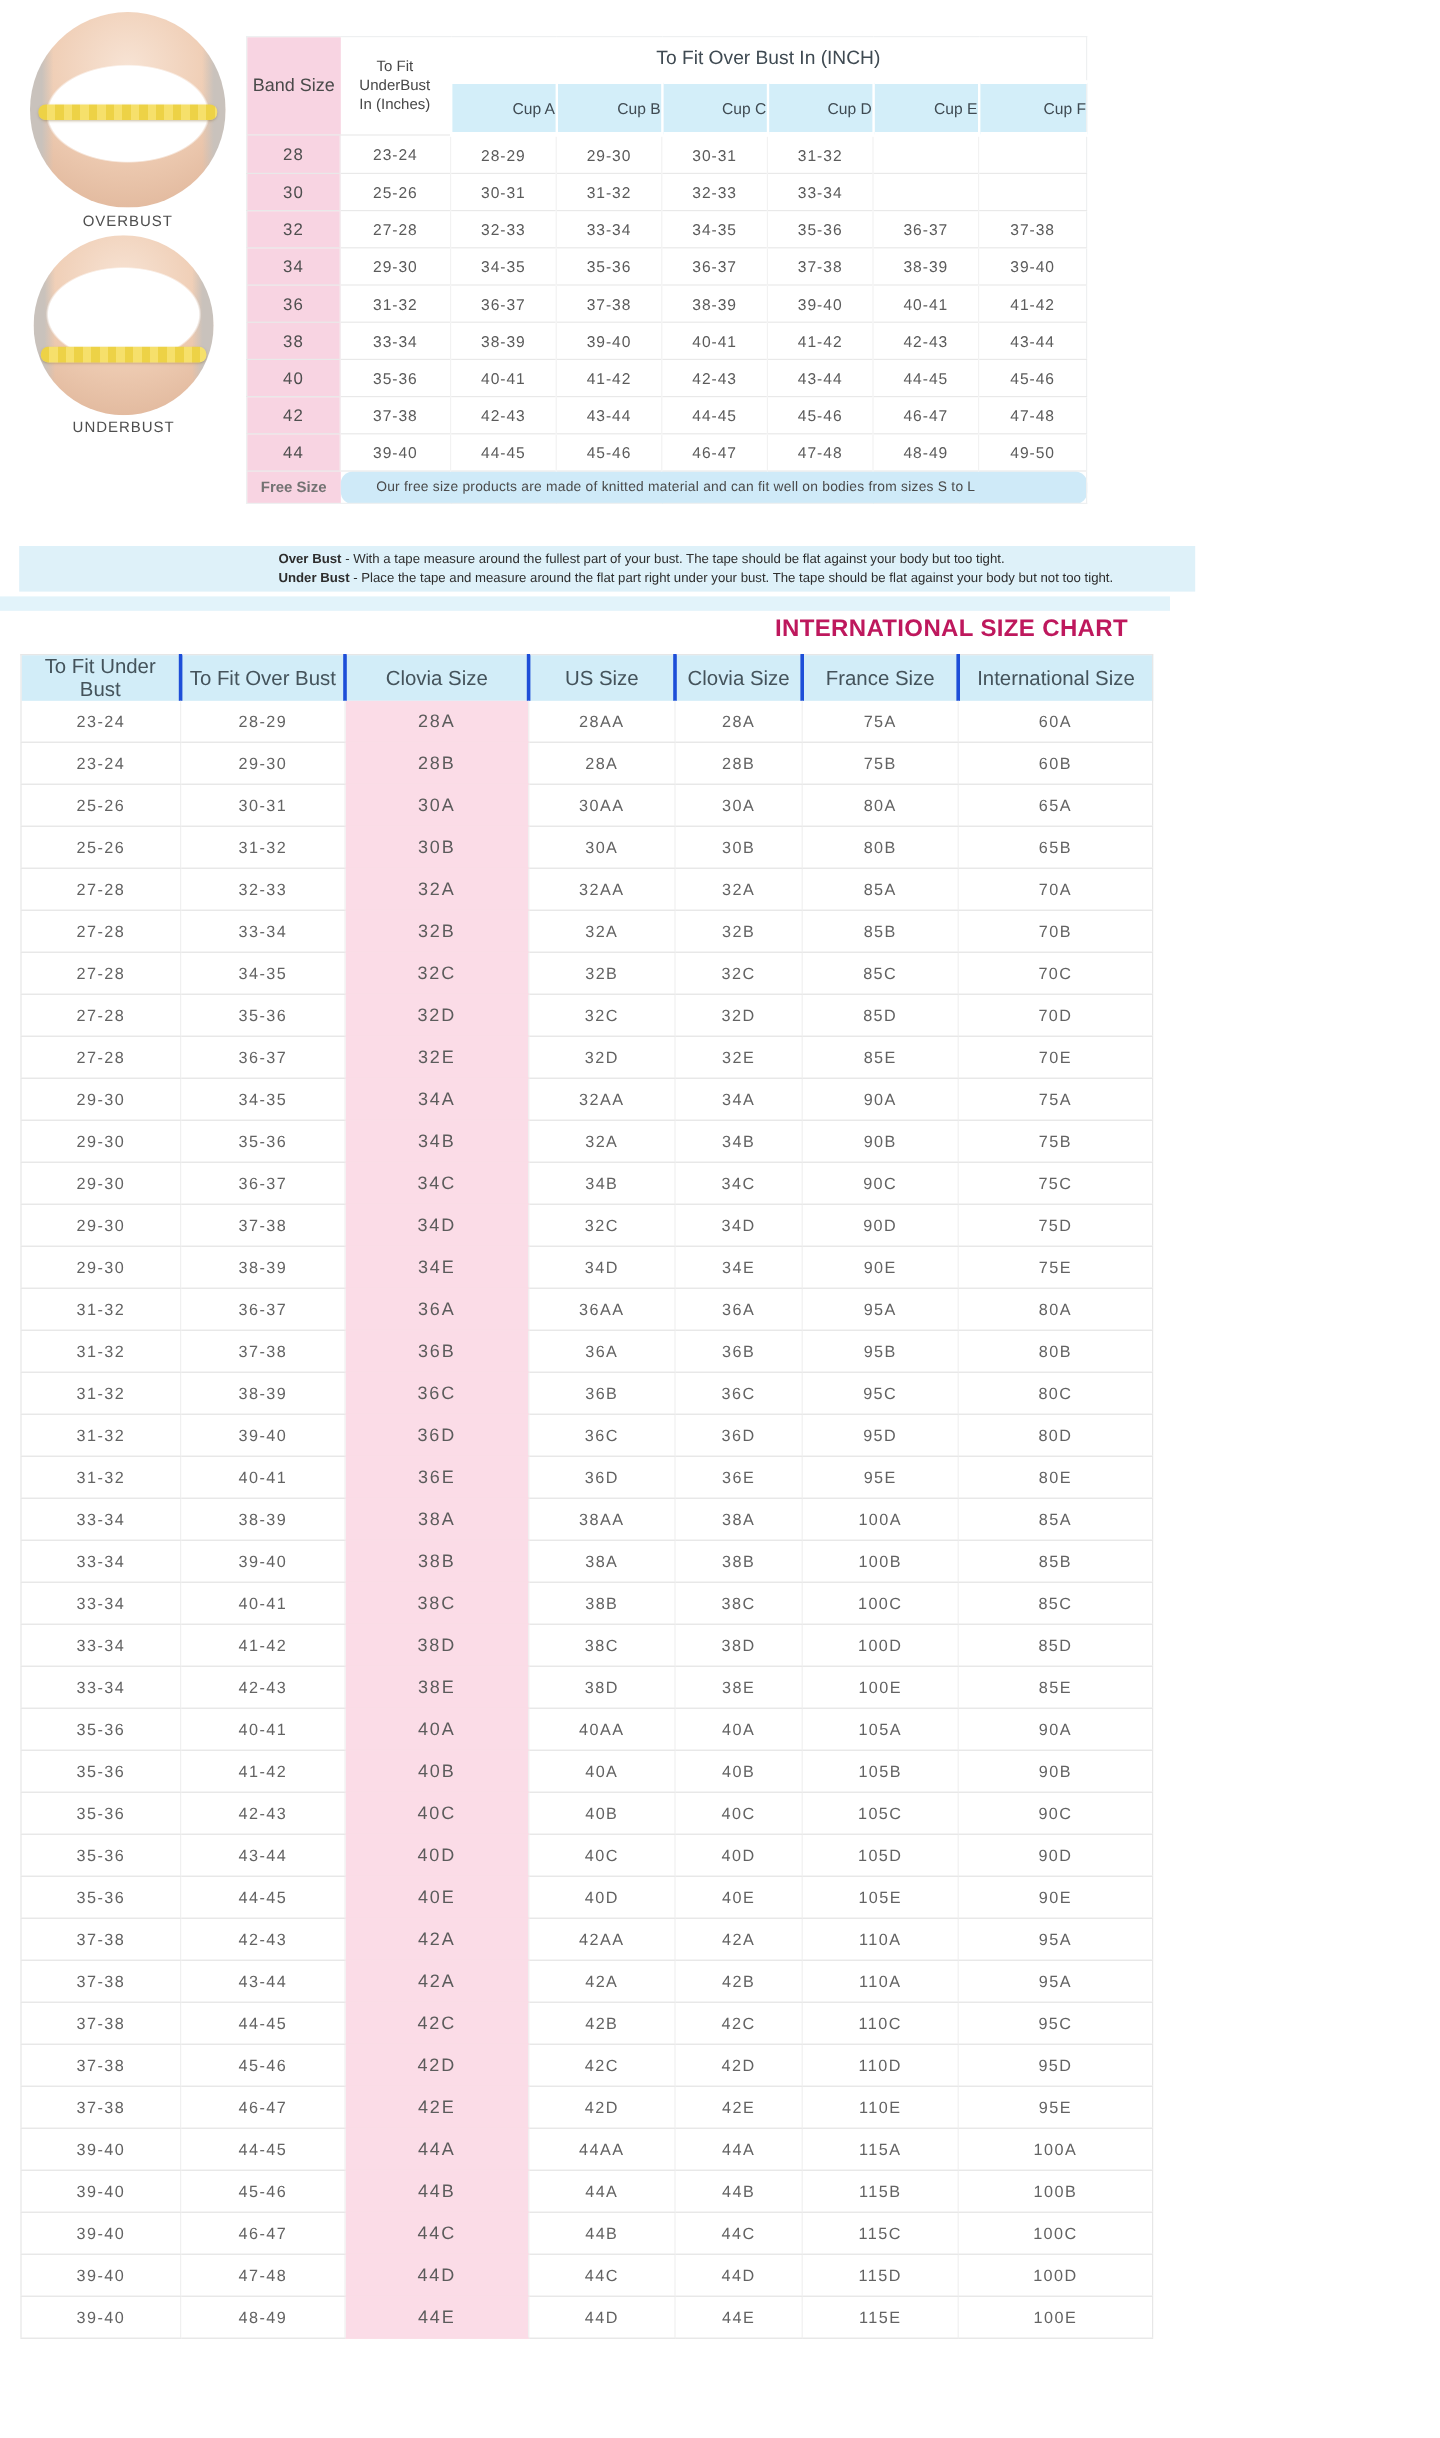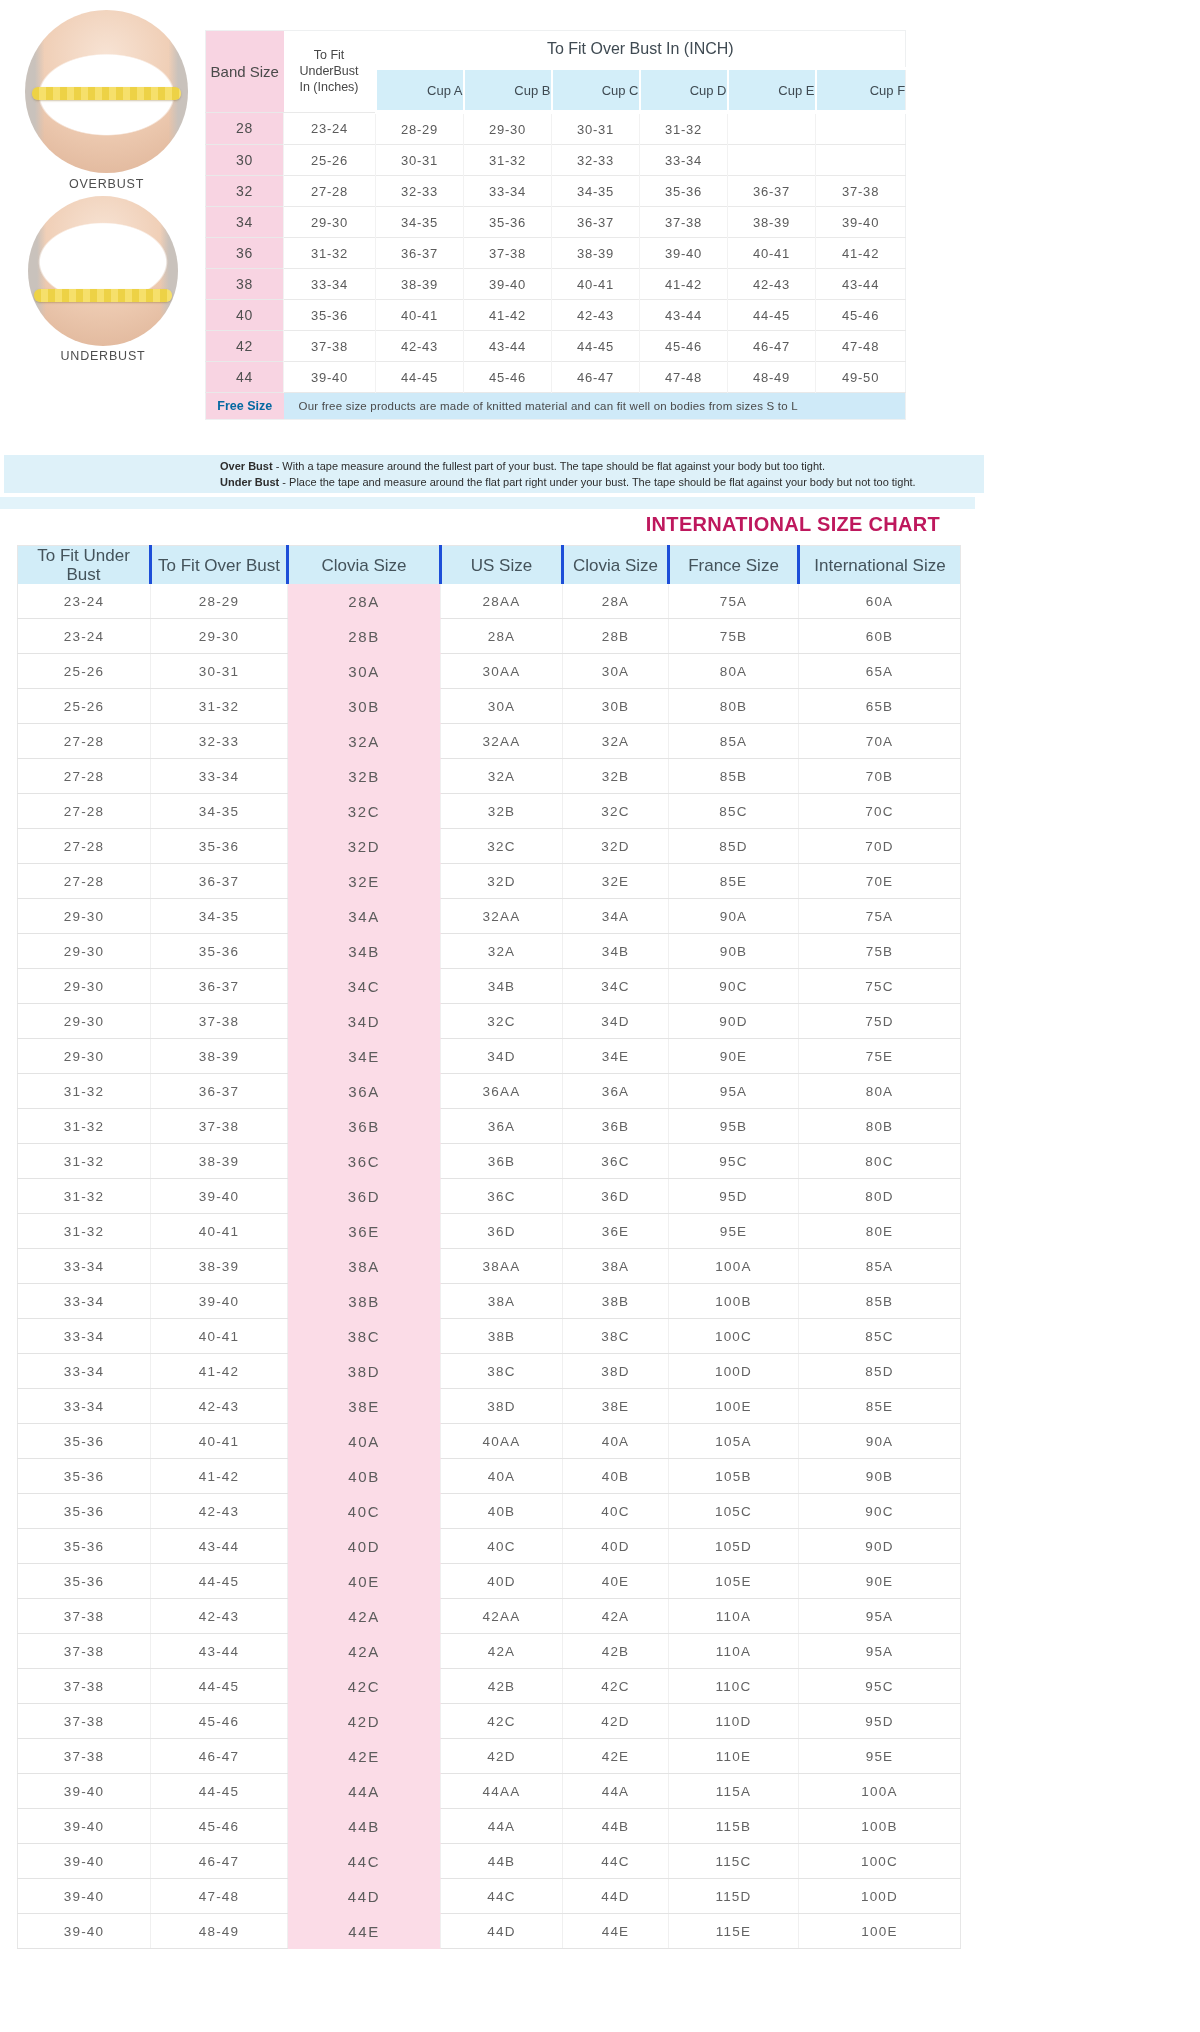--- a/index.html
+++ b/index.html
@@ -36,26 +36,26 @@
   .band-table .band-h{font-size:15px;font-weight:400;color:#4a4a4a;}
   .band-table .under-h{font-size:12.5px;font-weight:400;color:#474747;line-height:16px;
         padding:0 10px;}
   .band-table .group-h{font-size:16px;font-weight:400;color:#3f4a52;height:36px;background:#fff;}
   .band-table .cup-h{font-size:13px;font-weight:400;color:#3f4a52;background:#d3eef9;
         height:40px;border-left:2px solid #fff;border-top:3px solid #fff;border-bottom:4px solid #fff;text-align:right;}
   .band-table tbody td{height:30px;border-top:1px solid #e9e9e9;font-size:13px;
         color:#5b5b5b;letter-spacing:.8px;border-left:1px solid #f2f2f2;}
   .band-table tbody td.band-cell{font-size:14px;color:#4f4f4f;border-left:none;}
   .band-table tfoot td{height:26px;border-top:1px solid #e9e9e9;}
-  .band-table .free-label{font-size:12.5px;font-weight:bold;color:#0369a1;}
+  .band-table .free-label{font-size:12.5px;font-weight:bold;color:#737373;}
   .band-table .free-text{background:#cfeaf8;font-size:11.5px;color:#4a4a4a;text-align:left;
-        padding-left:15px;letter-spacing:.2px;}
+        padding-left:30px;letter-spacing:.2px;border-radius:10px;}
 
   
-  .note-strip{position:absolute;left:4px;top:455px;width:980px;height:38px;background:#def1f9;
+  .note-strip{position:absolute;left:16px;top:455px;width:980px;height:38px;background:#def1f9;
         box-sizing:border-box;padding:3px 0 0 216px;font-size:11px;line-height:16px;color:#2d2d2d;}
   .note-strip b{font-weight:bold;}
   .note-strip2{position:absolute;left:0;top:497px;width:975px;height:12px;background:#e2f3fa;}
 
   
   .intl-title{position:absolute;left:17px;top:513px;width:923px;margin:0;text-align:right;
         font-size:20px;font-weight:600;color:#be185d;letter-spacing:.3px;}
   table.intl-table{position:absolute;left:17px;top:545px;width:943px;border-collapse:collapse;
         table-layout:fixed;border:1px solid #e7e7e7;}
   .intl-table th{background:#d2edf8;height:38px;font-size:17px;font-weight:400;color:#44535b;

